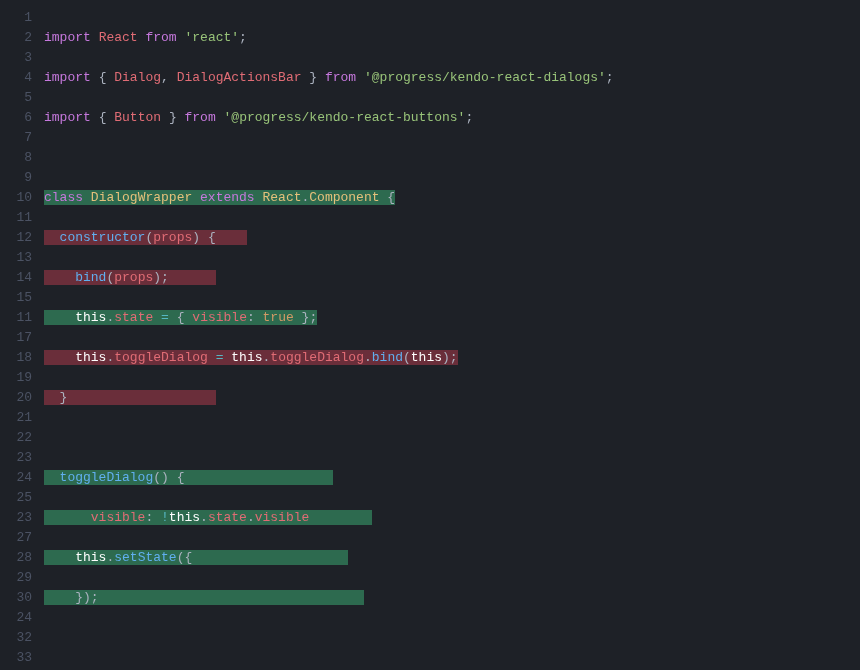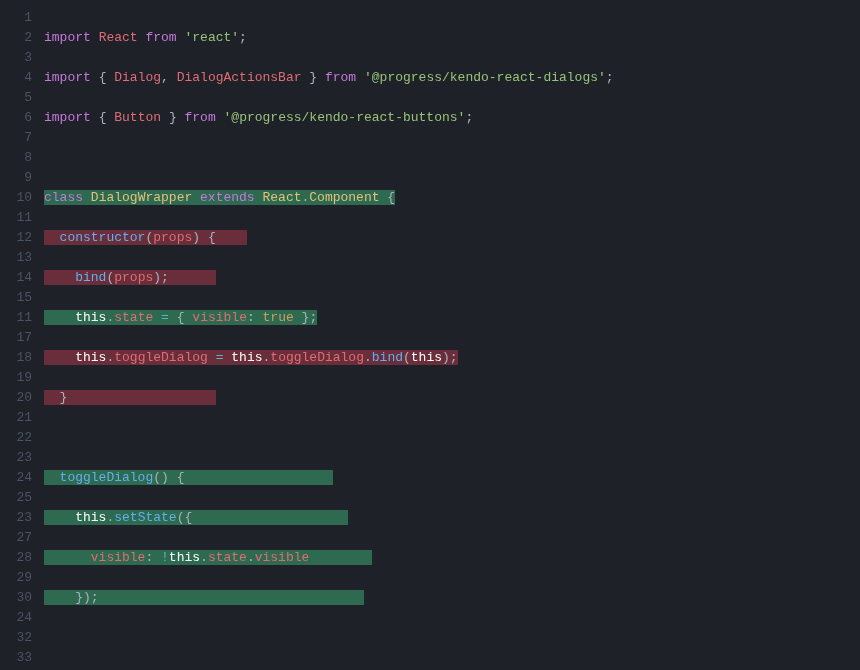--- a/index.html
+++ b/index.html
@@ -91,22 +91,22 @@
 <span class="line"><span class="kw">import</span> <span class="punc">{</span> <span class="var">Button</span> <span class="punc">}</span> <span class="kw">from</span> <span class="str">'@progress/kendo-react-buttons'</span><span class="punc">;</span></span>
 <span class="line"></span>
 <span class="line"><span class="hl-green"><span class="kw">class</span> <span class="cls">DialogWrapper</span> <span class="kw">extends</span> <span class="cls">React</span><span class="punc">.</span><span class="cls">Component</span> <span class="brace">{</span></span></span>
 <span class="line"><span class="hl-red">  <span class="fn">constructor</span><span class="paren">(</span><span class="var">props</span><span class="paren">)</span> <span class="brace">{</span>    </span></span>
 <span class="line"><span class="hl-red">    <span class="fn">bind</span><span class="paren">(</span><span class="var">props</span><span class="paren">)</span><span class="punc">;</span>      </span></span>
 <span class="line"><span class="hl-green">    <span class="this">this</span><span class="punc">.</span><span class="prop">state</span> <span class="op">=</span> <span class="brace">{</span> <span class="prop">visible</span><span class="punc">:</span> <span class="bool">true</span> <span class="brace">}</span><span class="punc">;</span></span></span>
 <span class="line"><span class="hl-red">    <span class="this">this</span><span class="punc">.</span><span class="prop">toggleDialog</span> <span class="op">=</span> <span class="this">this</span><span class="punc">.</span><span class="prop">toggleDialog</span><span class="punc">.</span><span class="fn">bind</span><span class="paren">(</span><span class="this">this</span><span class="paren">)</span><span class="punc">;</span></span></span>
 <span class="line"><span class="hl-red">  <span class="brace">}</span>                   </span></span>
 <span class="line"></span>
 <span class="line"><span class="hl-green">  <span class="fn">toggleDialog</span><span class="paren">()</span> <span class="brace">{</span>                   </span></span>
+<span class="line"><span class="hl-green">      <span class="prop">visible</span><span class="punc">:</span> <span class="op">!</span><span class="this">this</span><span class="punc">.</span><span class="prop">state</span><span class="punc">.</span><span class="prop">visible</span>        </span></span>
 <span class="line"><span class="hl-green">    <span class="this">this</span><span class="punc">.</span><span class="fn">setState</span><span class="paren">(</span><span class="brace">{</span>                    </span></span>
-<span class="line"><span class="hl-green">      <span class="prop">visible</span><span class="punc">:</span> <span class="op">!</span><span class="this">this</span><span class="punc">.</span><span class="prop">state</span><span class="punc">.</span><span class="prop">visible</span>        </span></span>
 <span class="line"><span class="hl-green">    <span class="brace">}</span><span class="paren">)</span><span class="punc">;</span>                                  </span></span>
 <span class="line"></span>
 
 
 
 
 
 
 
 

